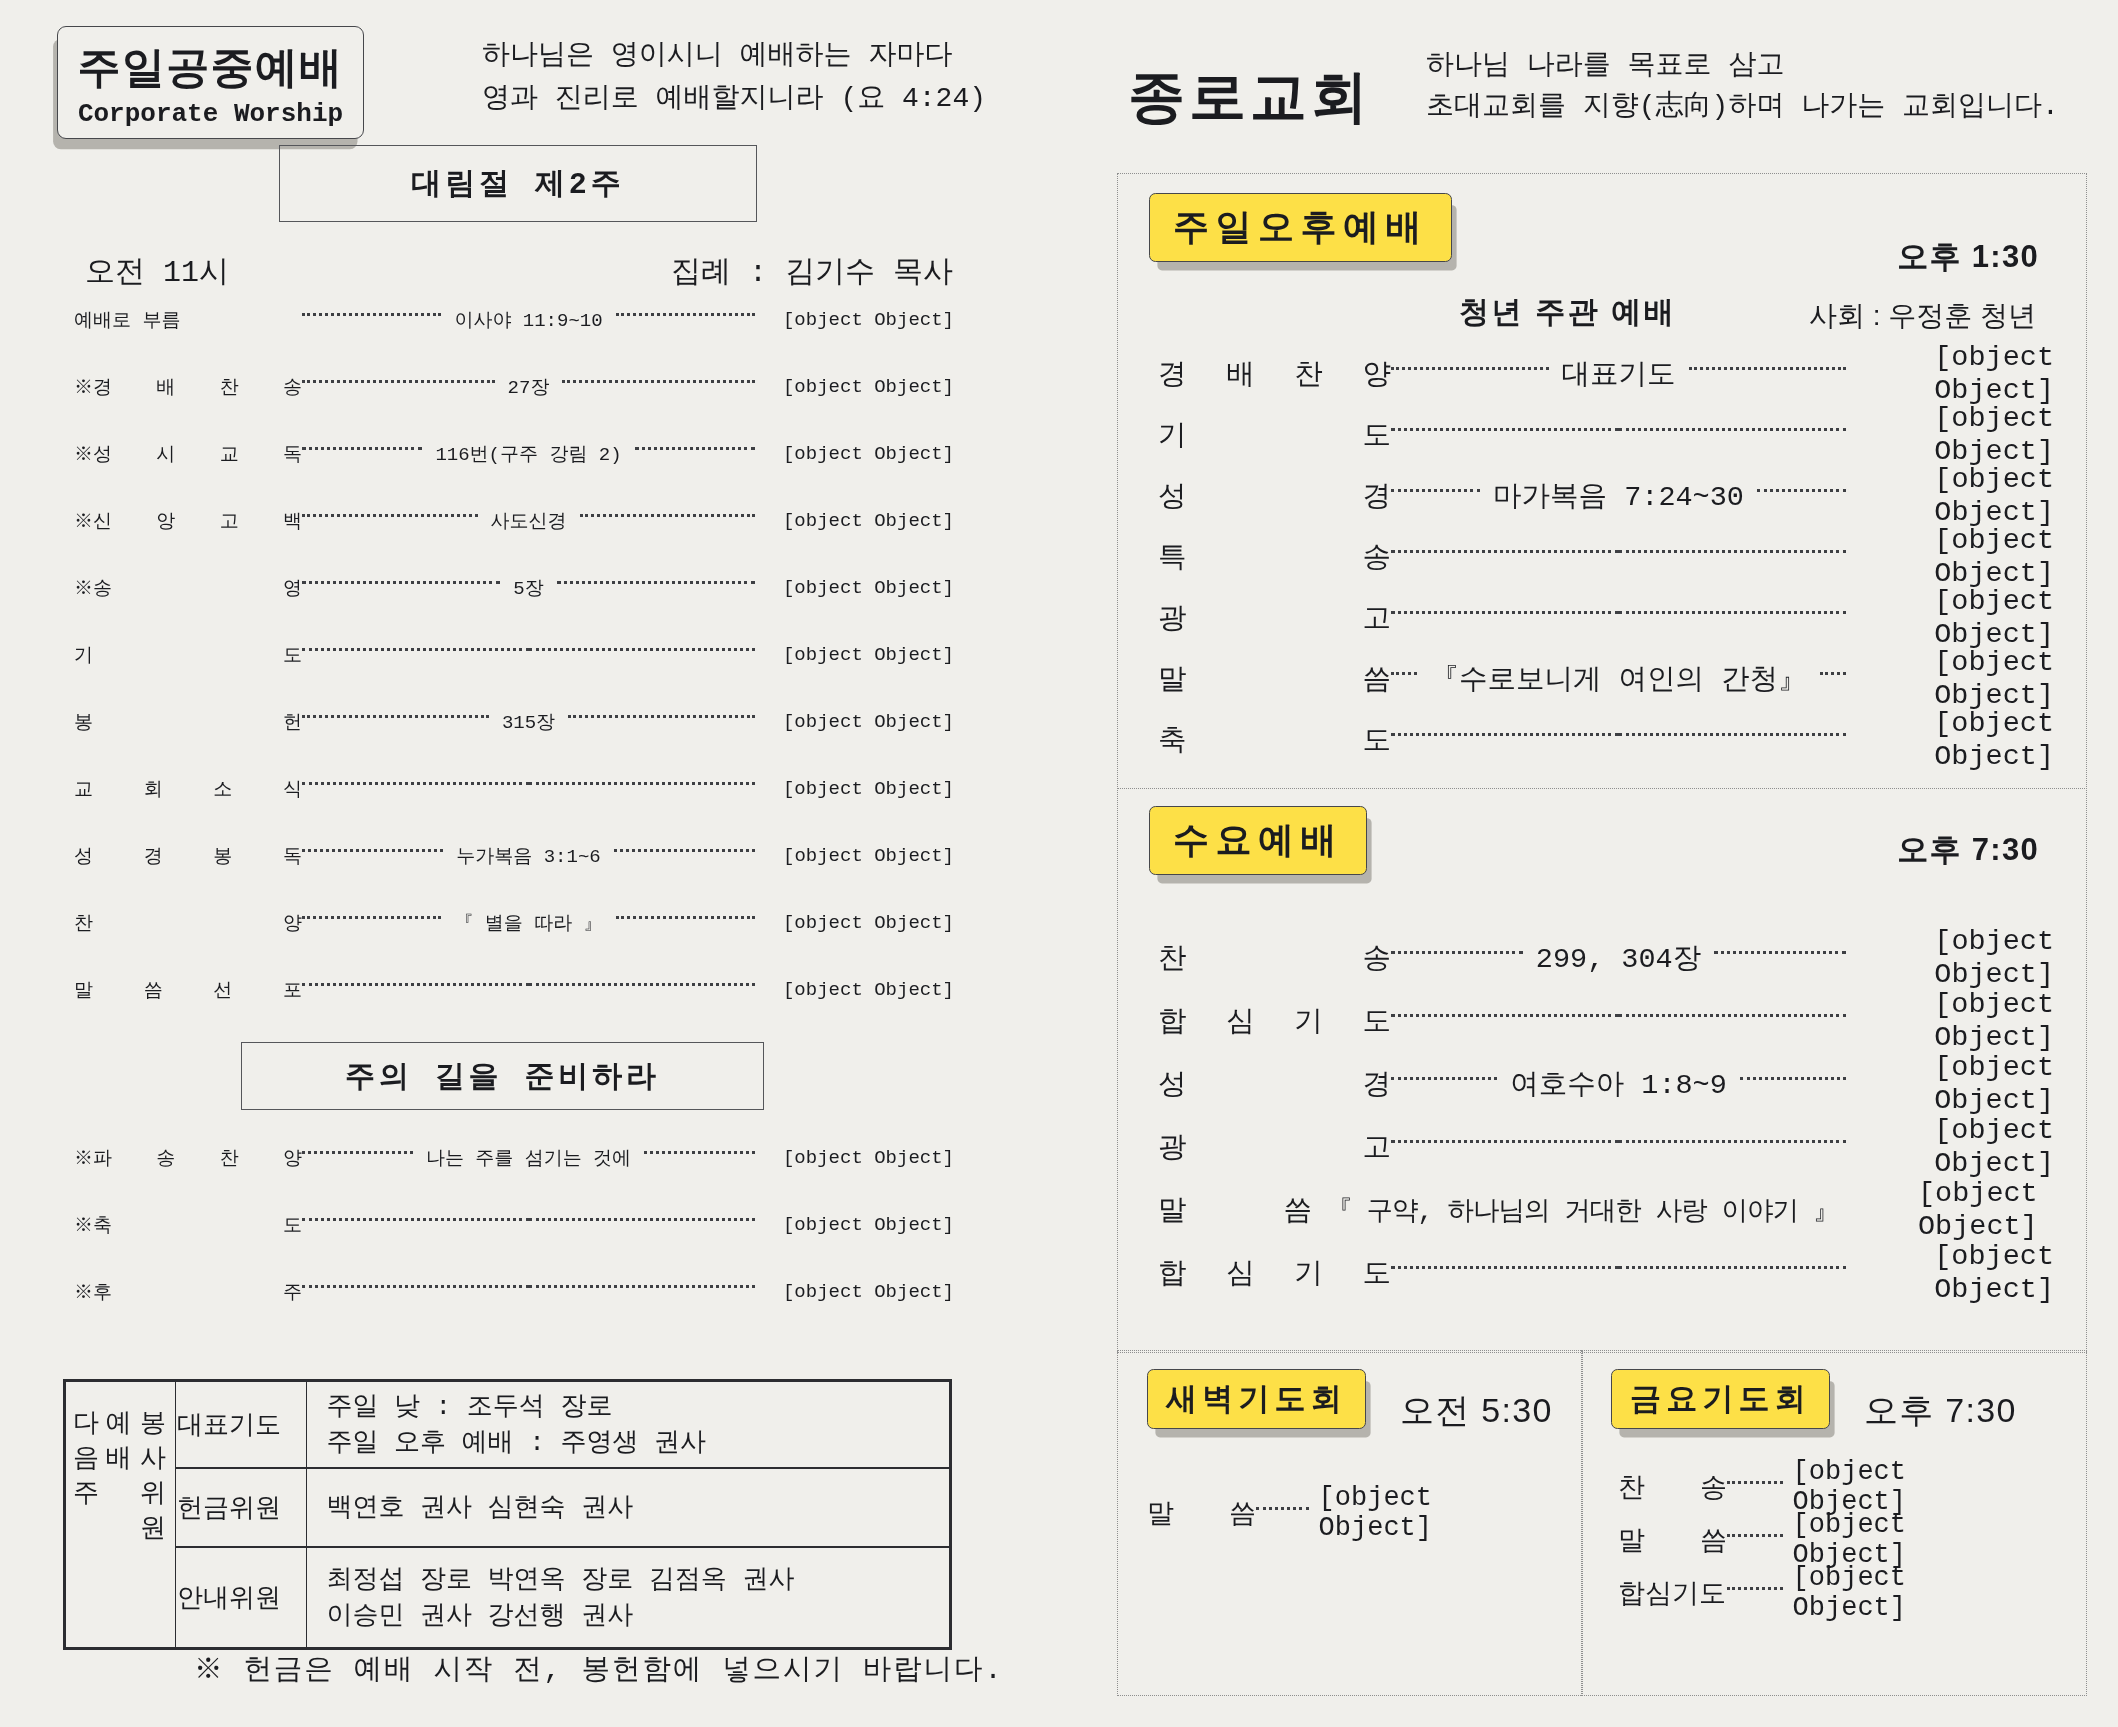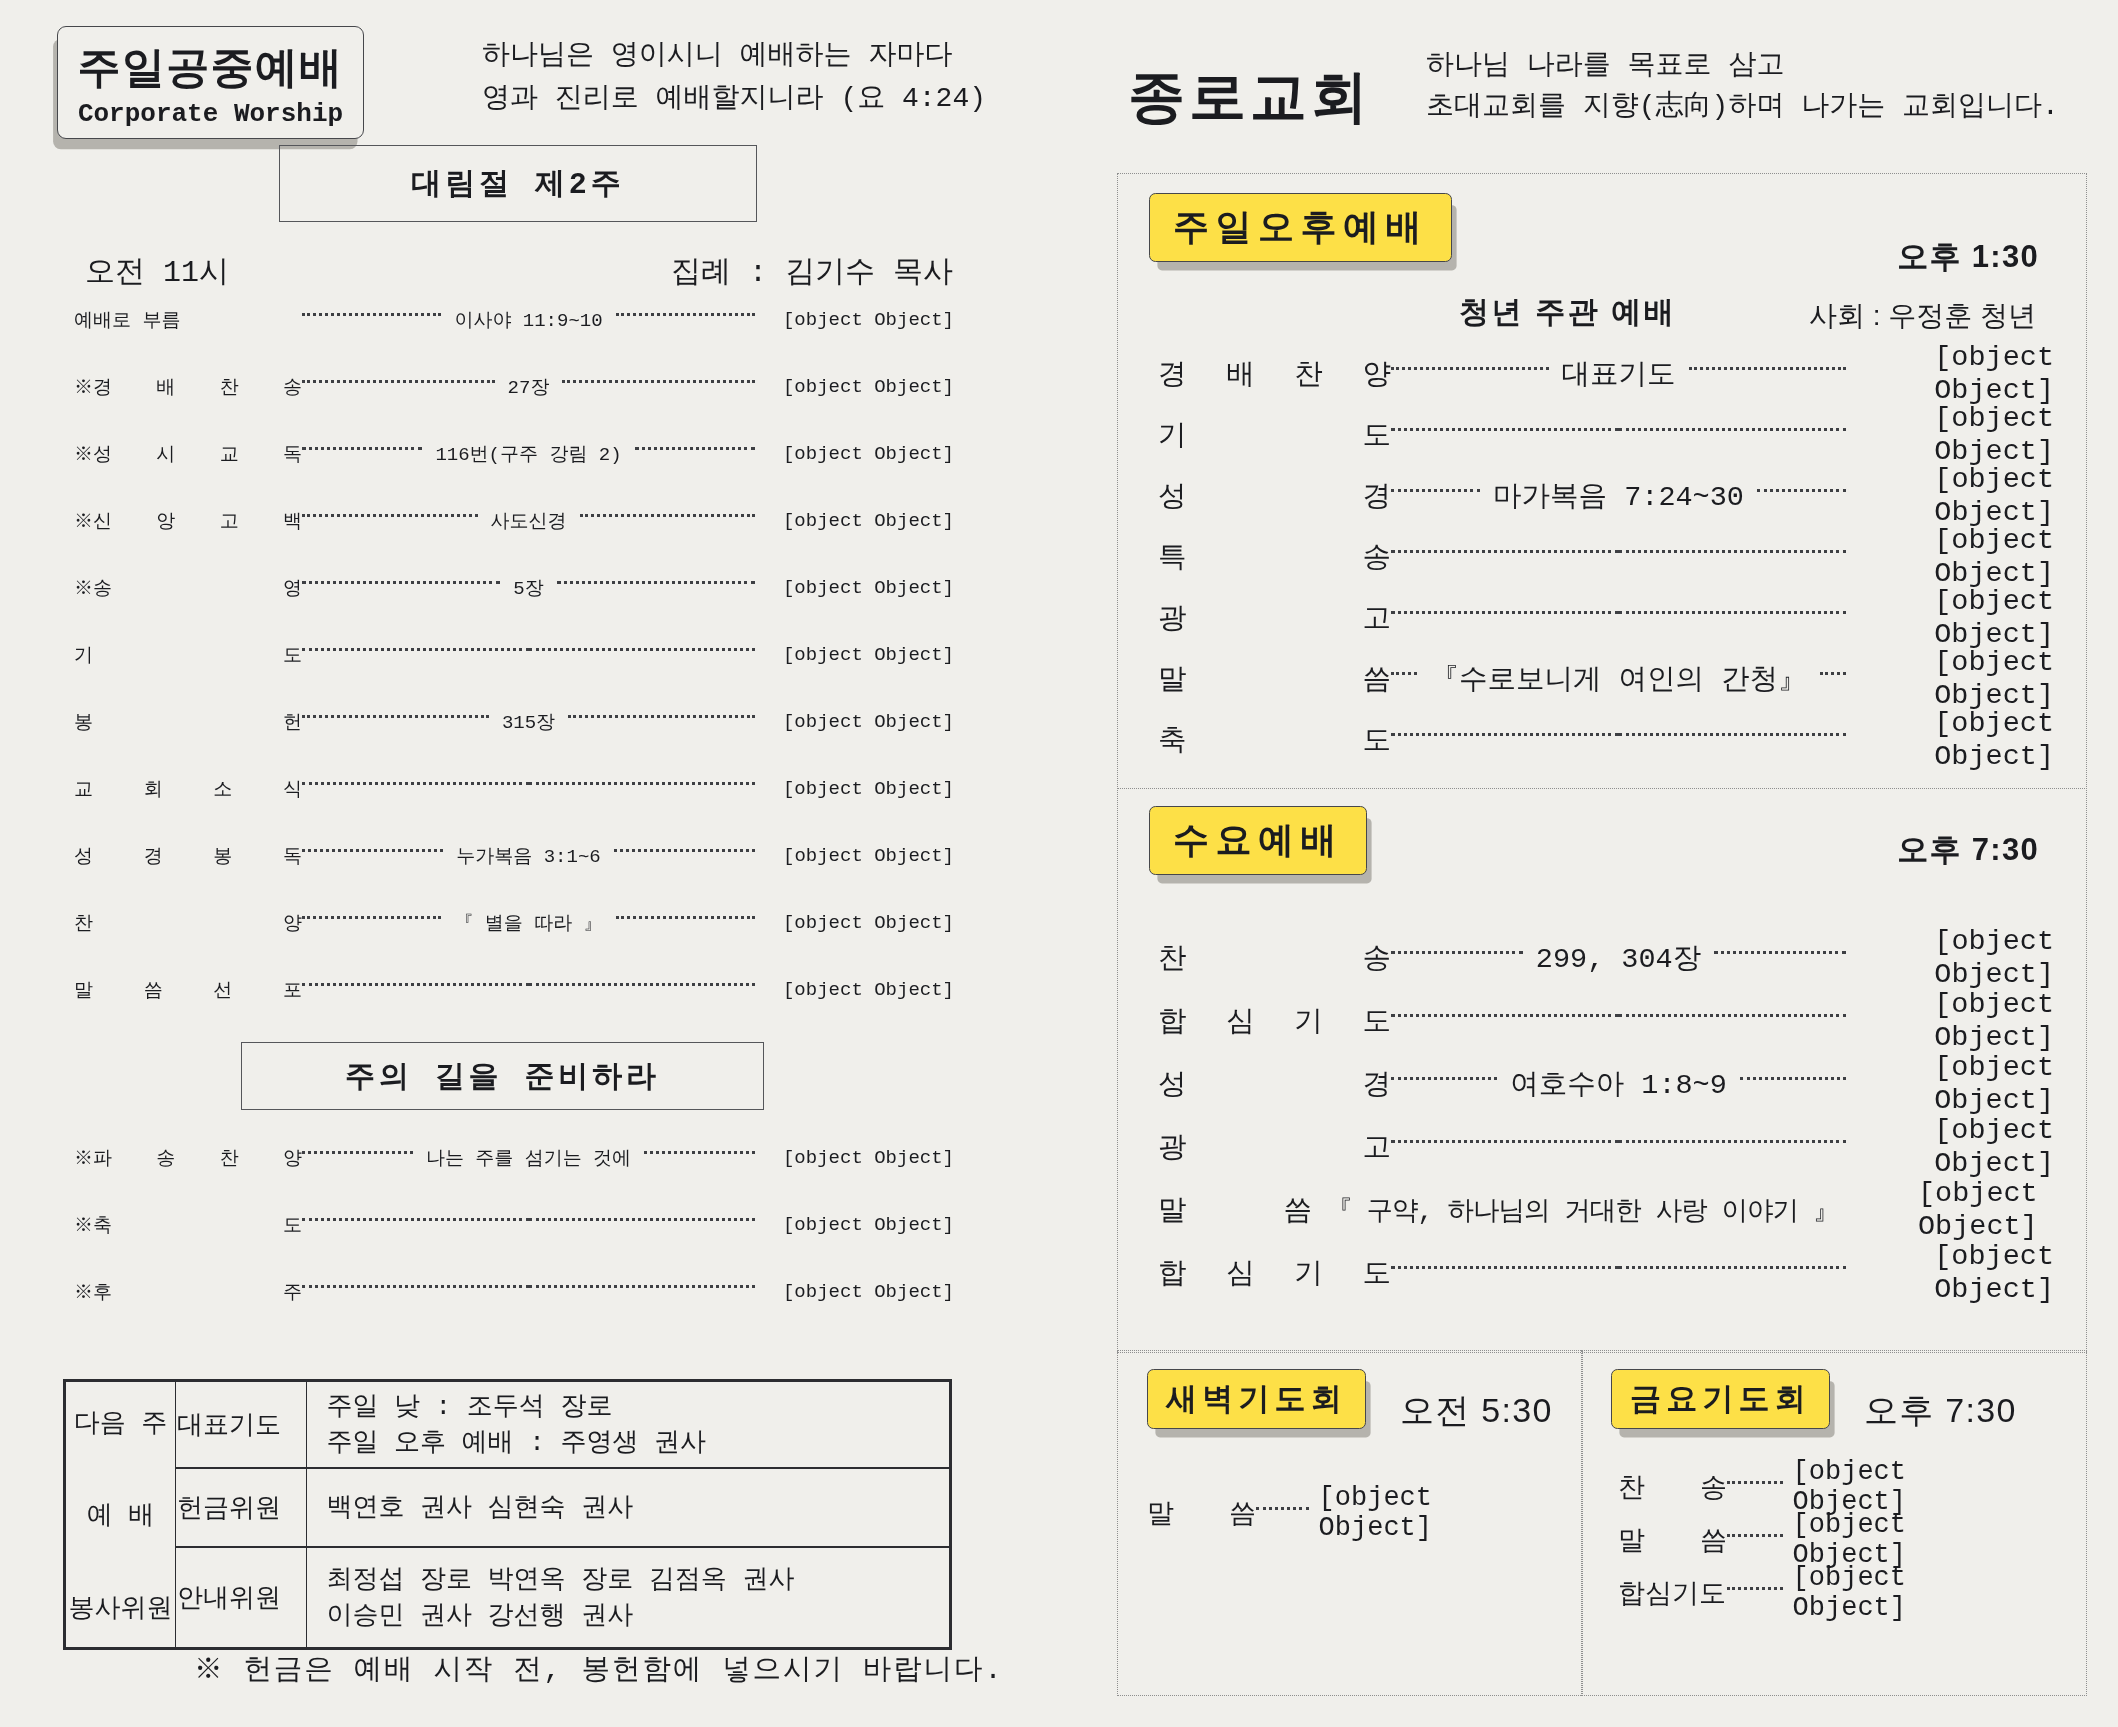--- a/index.html
+++ b/index.html
@@ -62,21 +62,21 @@
   .shead .stime{font-size:34px;font-weight:normal;margin-top:19.4px;letter-spacing:1.3px;white-space:nowrap;}
 
   .church-name{font-size:57px;font-weight:bold;letter-spacing:3.9px;}
   .motto{font-size:28px;line-height:41px;}
 
   
   .ctable{border-collapse:separate;border-spacing:0;border:3.2px solid #2c2d31;width:889px;
           table-layout:fixed;font-size:26px;}
   .ctable td{vertical-align:middle;}
   .ctable .vhead{width:107px;border-right:1.9px solid #2c2d31;text-align:center;}
-  .ctable .vh{display:flex;flex-direction:column;justify-content:space-between;height:220px;padding:10.3px 0;}
+  .ctable .vh{display:flex;flex-direction:row;justify-content:space-between;height:220px;padding:10.3px 0;}
   .ctable .cat{width:128px;border-right:1.9px solid #2c2d31;text-align:left;}
   .ctable .val{padding-left:19.4px;}
   .ctable .val div{line-height:36px;}
   .ctable tr:nth-child(1) td.rb{border-bottom:2.6px double #2c2d31;}
   .ctable tr:nth-child(2) td.rb{border-bottom:2.6px double #2c2d31;}
   .ctable tr:nth-child(1) td{height:83px;}
   .ctable tr:nth-child(2) td{height:75px;}
   .ctable tr:nth-child(3) td{height:97px;}
 
   .footnote{font-size:28.5px;letter-spacing:1.9px;}

